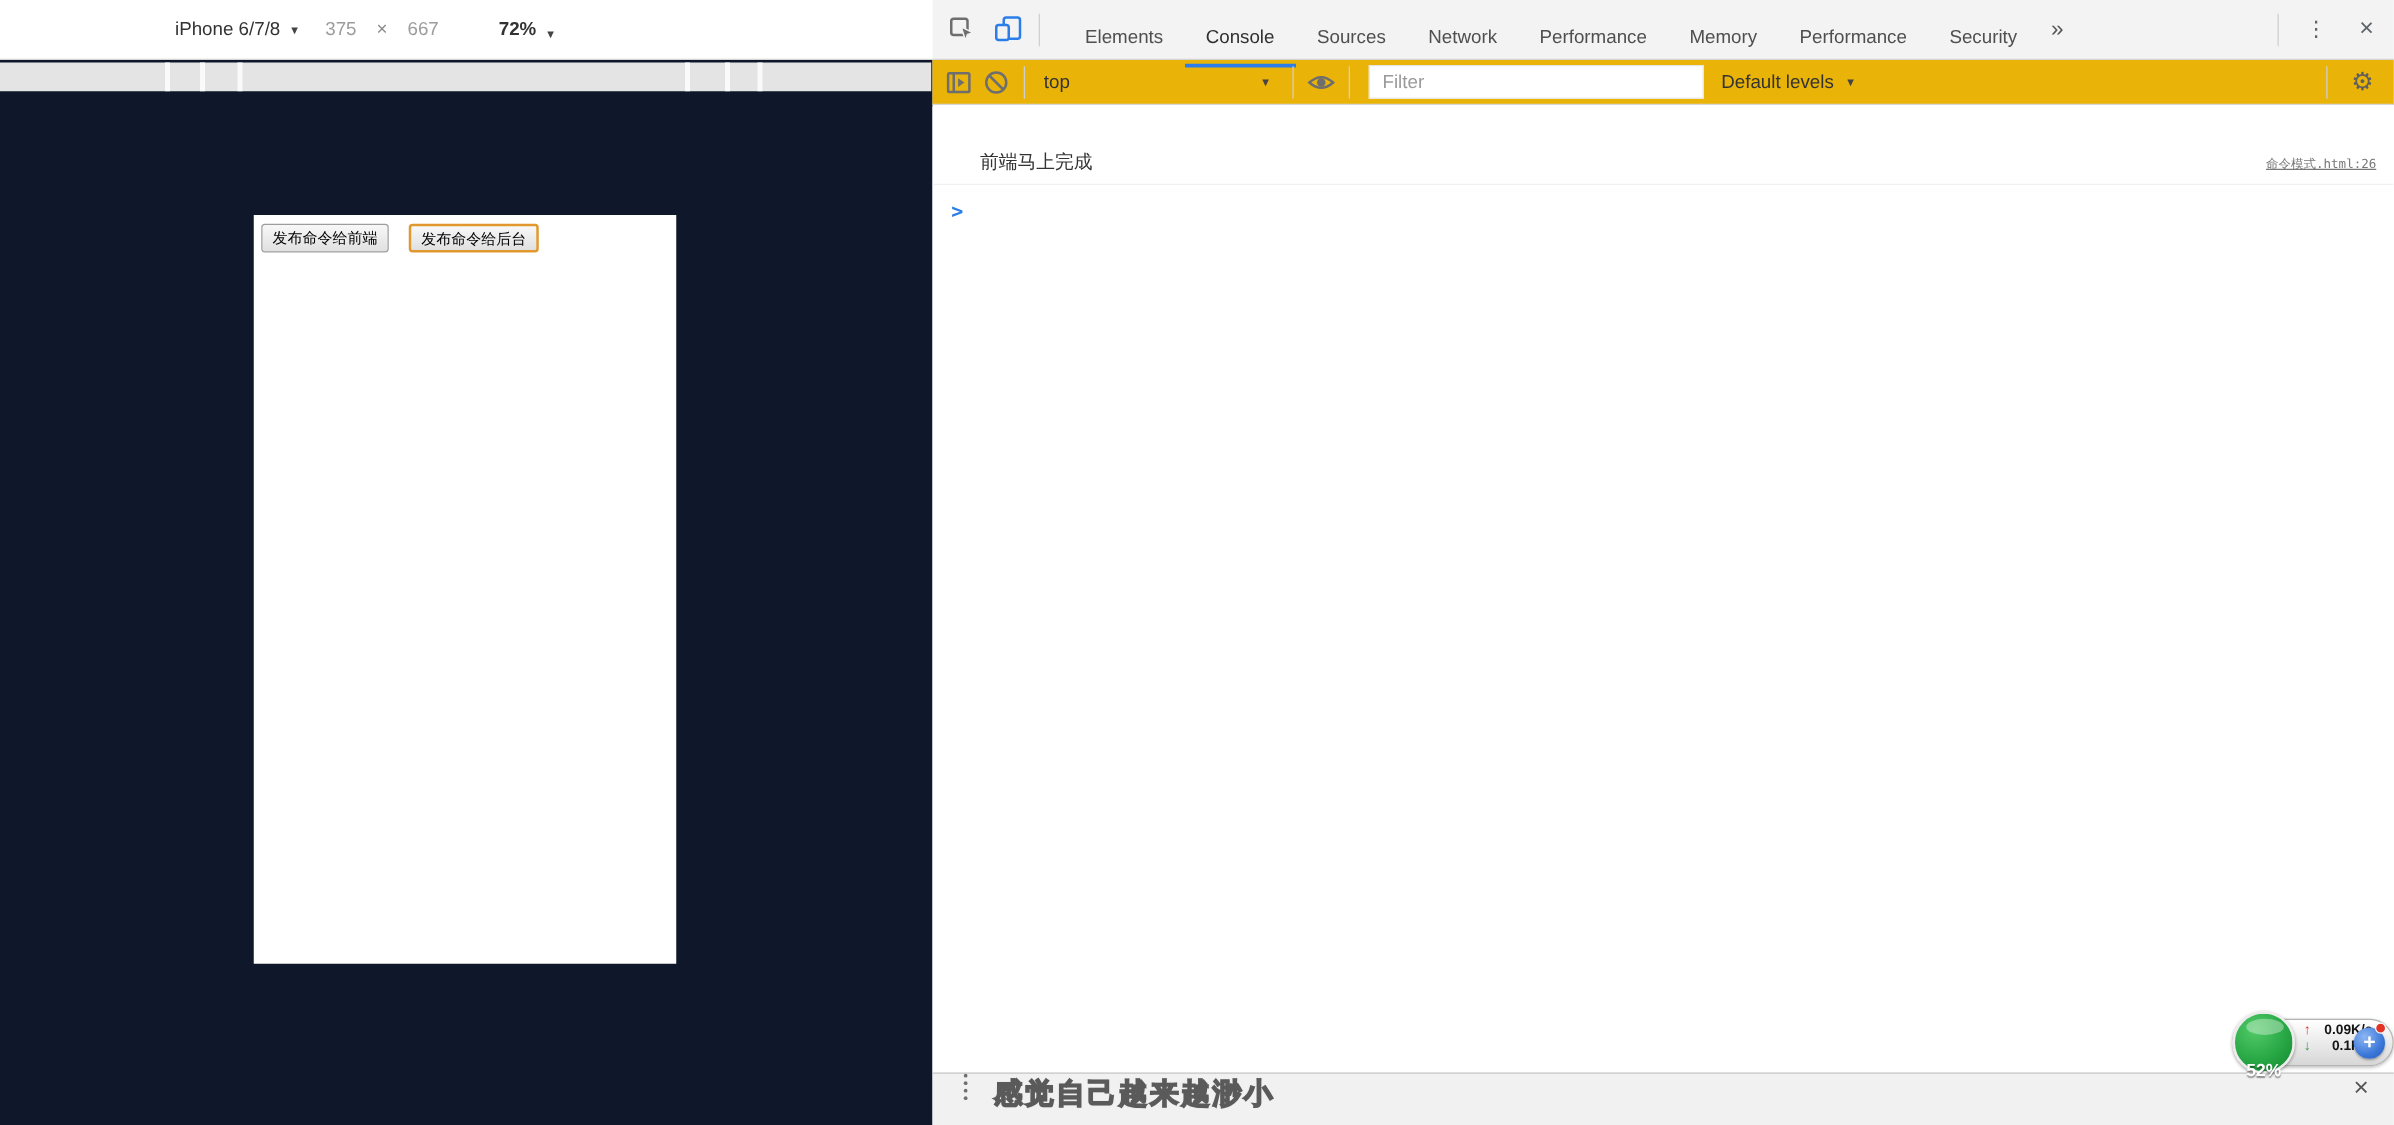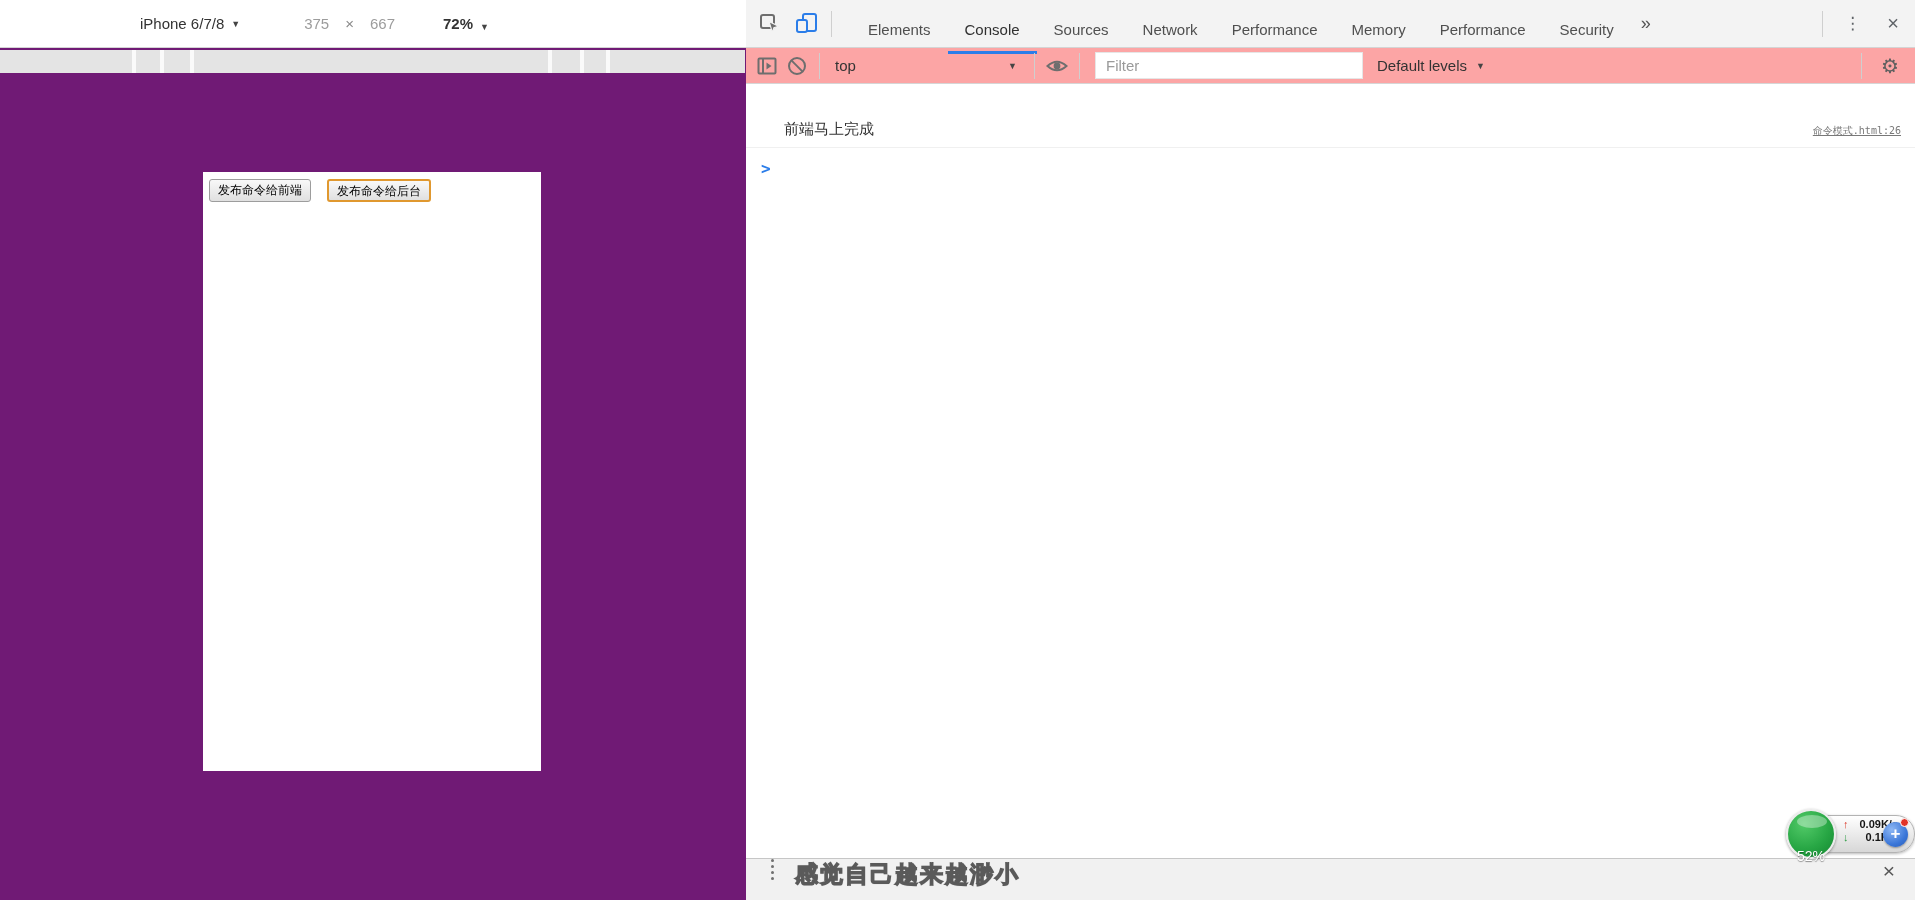--- a/index.html
+++ b/index.html
@@ -1,28 +1,28 @@
 <!DOCTYPE html>
 <html style="--accent-blue: #2b7de9; --focus-orange: #e0982f; --widget-green: #28a745; --up-red: #d93a2b; --down-green: #2e9e44; --plus-blue: #3a76d8;"><head>
 <meta charset="utf-8">
 <style>
   * { margin:0; padding:0; box-sizing:border-box; }
   html,body { width:1915px; height:900px; overflow:hidden; background:#fff;
               font-family:"Liberation Sans", sans-serif; }
 
   
   .left-panel { position:absolute; left:0; top:0; width:890px; height:900px;
-                background:#701a75; border-right:3px solid #22c55e; }
+                background:#0f172a; border-right:3px solid #22c55e; }
   .device-toolbar { position:relative; height:48px; background:#fff;
                     border-bottom:1px solid #d4d4d4; display:flex; align-items:center;
                     font-size:15px; color:#333; }
   .device-select { margin-left:140px; display:flex; align-items:center; gap:7px; cursor:default; }
   .dd-arrow { font-size:9px; color:#444; }
   .dim-gray { color:#9c9c9c; }
-  .dim-w { margin-left:64px; }
+  .dim-w { margin-left:20px; }
   .times { margin:0 16px; color:#8a8a8a; }
   .zoom-select { margin-left:48px; display:flex; align-items:flex-end; gap:7px;font-weight:bold; }
   .left-kebab { position:absolute; right:22px; top:0; height:48px; line-height:48px;
                 font-size:17px; color:#5f6368; }
 
   .ruler { position:absolute; left:0; top:50px; width:745px; height:23px; background:#e4e4e4; }
   .ruler .gap { position:absolute; top:0; bottom:0; width:4px; background:#fafafa; }
 
   .emulated-page { position:absolute; left:203px; top:172px; width:338px; height:599px;
                    background:#fff; }
@@ -40,21 +40,21 @@
   .icon-btn { width:36px; height:34px; display:flex; align-items:center; justify-content:center; }
   .icon-btn.first { margin-left:6px; }
   .vsep { width:1px; height:26px; background:#cfcfcf; margin:0 7px; }
   .tab { padding:0 17px; height:48px; line-height:47px; font-size:15px; color:#4f4f4f; cursor:default;margin-top:13px; }
   .tab.active { color:#303030; box-shadow:inset 0 -3px 0 var(--accent-blue); }
   .more-tabs { font-size:18px; color:#555; padding:0 10px; }
   .right-cluster-sep { margin-left:auto; }
   .tb-kebab { font-size:17px; color:#5f6368; padding:0 14px; }
   .tb-close { font-size:20px; color:#5f6368; padding:0 12px; margin-right:4px; }
 
-  .console-toolbar { height:36px; background:#fca5a5; border-bottom:1px solid #d6d6d6;
+  .console-toolbar { height:36px; background:#eab308; border-bottom:1px solid #d6d6d6;
                      display:flex; align-items:center; padding:0 6px; }
   .tool-icon { width:30px; height:28px; display:flex; align-items:center; justify-content:center; }
   .context-select { width:200px; display:flex; align-items:center; justify-content:space-between;
                     padding:0 10px 0 8px; font-size:15px; color:#333; }
   .filter-input { width:268px; height:27px; margin-left:8px; border:1px solid #e6e6e6;
                   background:#fff; font-size:15px; padding:0 10px; color:#333; outline:none;
                   font-family:"Liberation Sans",sans-serif; }
   .filter-input::placeholder { color:#9a9a9a; }
   .levels-select { margin-left:14px; display:flex; align-items:center; gap:9px;
                    font-size:15px; color:#333; }
@@ -83,21 +83,21 @@
   .speed-widget { position:absolute; left:1786px; top:808px; width:129px; height:54px; z-index:50; }
   .pill { position:absolute; left:6px; top:7px; width:123px; height:38px; border-radius:19px;
           background:linear-gradient(#ffffff,#d7d7d7); border:1px solid #b3b3b3;
           box-shadow:0 1px 3px rgba(0,0,0,0.28); }
   .gauge { position:absolute; left:0; top:1px; width:50px; height:50px; border-radius:50%;
            background:radial-gradient(circle at 35% 28%, #52ca68, var(--widget-green) 55%, #12862f);
            border:2px solid #ececec; box-shadow:0 1px 3px rgba(0,0,0,0.4);
            display:flex; align-items:center; justify-content:center; }
   .gauge-shine { position:absolute; top:4px; left:9px; width:30px; height:13px; border-radius:50%;
                  background:rgba(255,255,255,0.35); }
-  .gauge-text { color:#fff; font-weight:normal; font-size:14px; text-shadow:0 1px 1px rgba(0,0,0,.4);margin-top:44px; }
+  .gauge-text { color:#fff; font-weight:bold; font-size:14px; text-shadow:0 1px 1px rgba(0,0,0,.4);margin-top:44px; }
   .stats { position:absolute; left:57px; top:10px; display:flex; flex-direction:column; gap:1px;
            font-size:11px; font-weight:bold; color:#151515; }
   .stat-row { display:flex; align-items:center; }
   .stat-arrow-up { color:var(--up-red); width:11px; font-size:11px; }
   .stat-arrow-down { color:var(--down-green); width:11px; font-size:11px; }
   .stat-val { width:44px; text-align:right; }
   .plus-badge { position:absolute; left:97px; top:14px; width:25px; height:25px; border-radius:50%;
                 background:radial-gradient(circle at 35% 30%, #8db7f4, var(--plus-blue) 62%, #2a5cb4);
                 color:#fff; font-weight:bold; font-size:17px; line-height:23px; text-align:center;
                 box-shadow:0 1px 2px rgba(0,0,0,0.35); }

